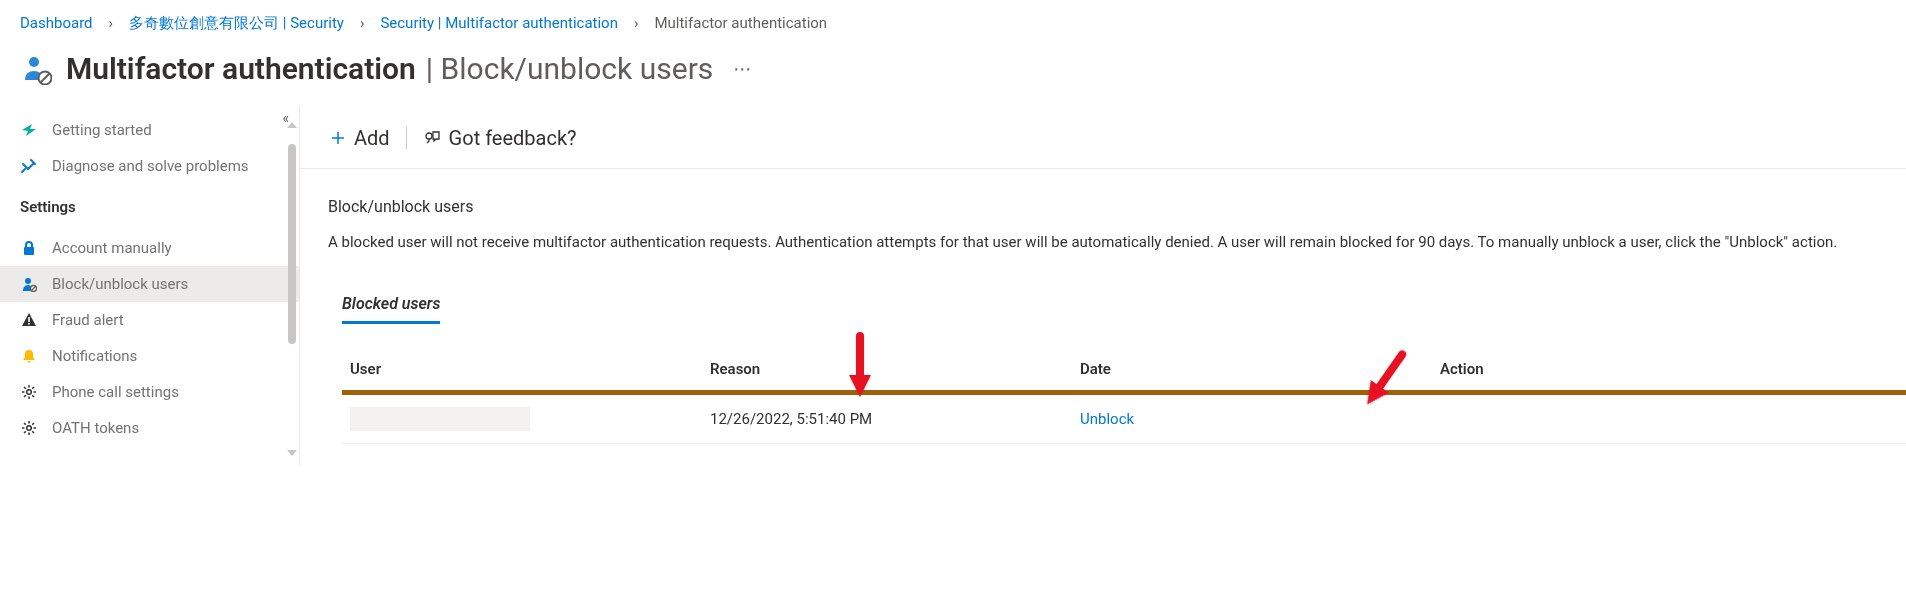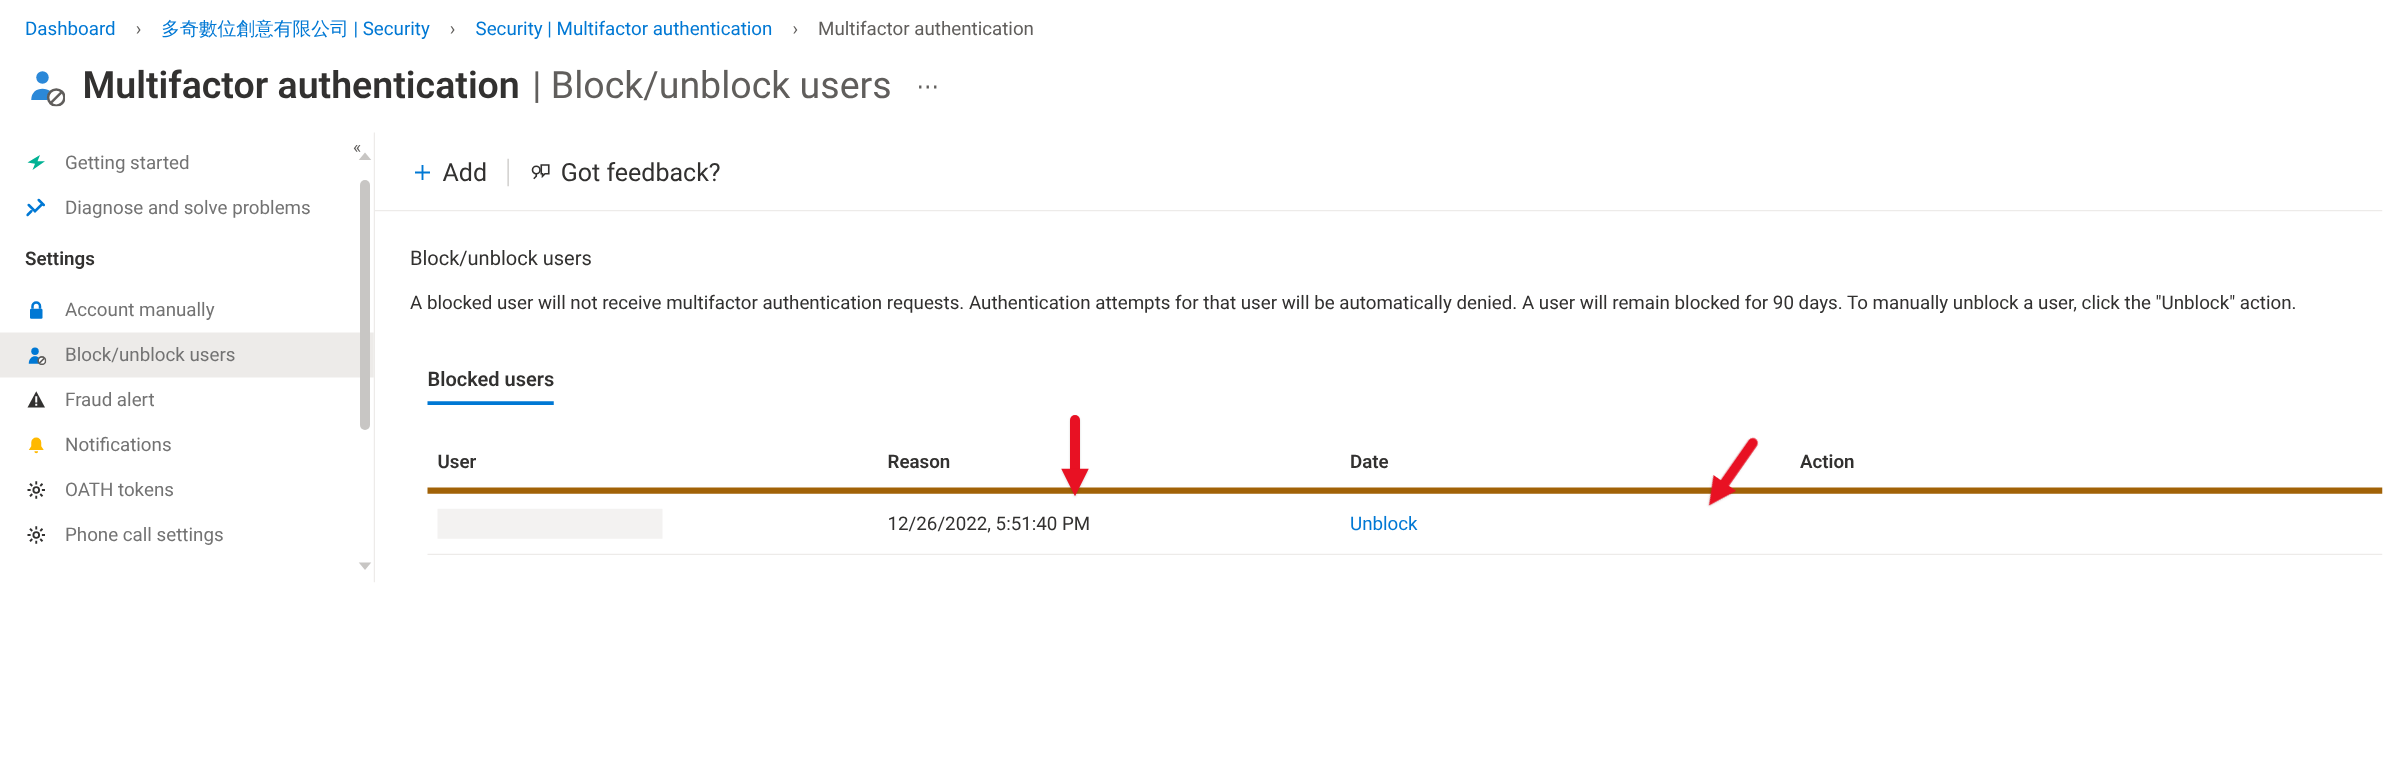--- a/index.html
+++ b/index.html
@@ -148,20 +148,21 @@
     .content .desc {
       font-size: 15px;
       color: #323130;
       line-height: 1.45;
       margin-bottom: 40px;
     }
     .tabbar {
       display: flex;
       gap: 28px;
       margin: 0 0 24px 14px;
+      font-style: italic;
     }
     .tab {
       font-size: 16px;
       font-weight: 600;
       padding-bottom: 8px;
       cursor: pointer;
     }
     .tab.active { border-bottom: 3px solid #0078d4; color: #323130; }
 
     .grid {
@@ -307,39 +308,39 @@
                   <line x1="8" y1="12.5" x2="8" y2="15"></line>
                   <line x1="1" y1="8" x2="3.5" y2="8"></line>
                   <line x1="12.5" y1="8" x2="15" y2="8"></line>
                   <line x1="3" y1="3" x2="4.8" y2="4.8"></line>
                   <line x1="11.2" y1="11.2" x2="13" y2="13"></line>
                   <line x1="3" y1="13" x2="4.8" y2="11.2"></line>
                   <line x1="11.2" y1="4.8" x2="13" y2="3"></line>
                 </g>
               </svg>
           </span>
-          <span>OATH tokens</span>
+          <span>Phone call settings</span>
         </div>
         <div class="nav-item">
           <span class="nav-icon">
             <svg width="16" height="16" viewBox="0 0 16 16">
                 <circle cx="8" cy="8" r="2.3" fill="none" stroke="#323130" stroke-width="1.5"></circle>
                 <g stroke="#323130" stroke-width="1.5">
                   <line x1="8" y1="1" x2="8" y2="3.5"></line>
                   <line x1="8" y1="12.5" x2="8" y2="15"></line>
                   <line x1="1" y1="8" x2="3.5" y2="8"></line>
                   <line x1="12.5" y1="8" x2="15" y2="8"></line>
                   <line x1="3" y1="3" x2="4.8" y2="4.8"></line>
                   <line x1="11.2" y1="11.2" x2="13" y2="13"></line>
                   <line x1="3" y1="13" x2="4.8" y2="11.2"></line>
                   <line x1="11.2" y1="4.8" x2="13" y2="3"></line>
                 </g>
               </svg>
           </span>
-          <span>Phone call settings</span>
+          <span>OATH tokens</span>
         </div>
       </div>
     </div>
     <div class="scrollbar-mock">
       <div class="scrollbar-up"></div>
       <div class="scrollbar-thumb"></div>
       <div class="scrollbar-down"></div>
     </div>
   </aside>
 

